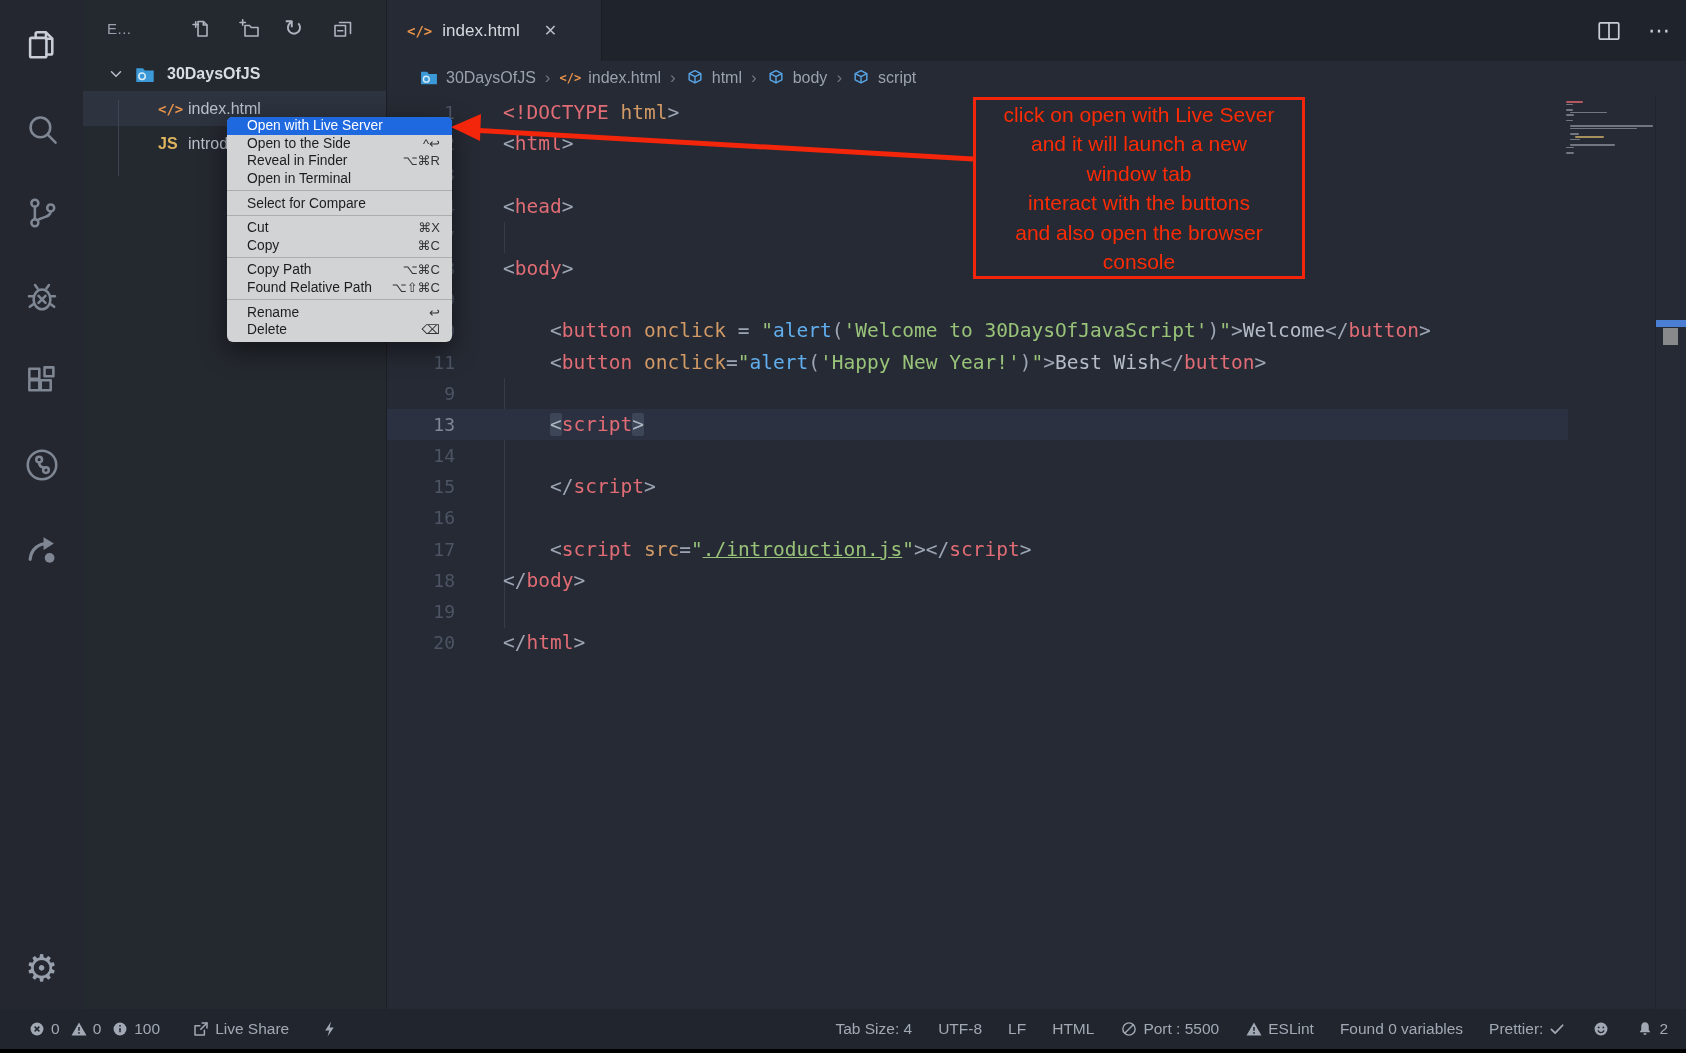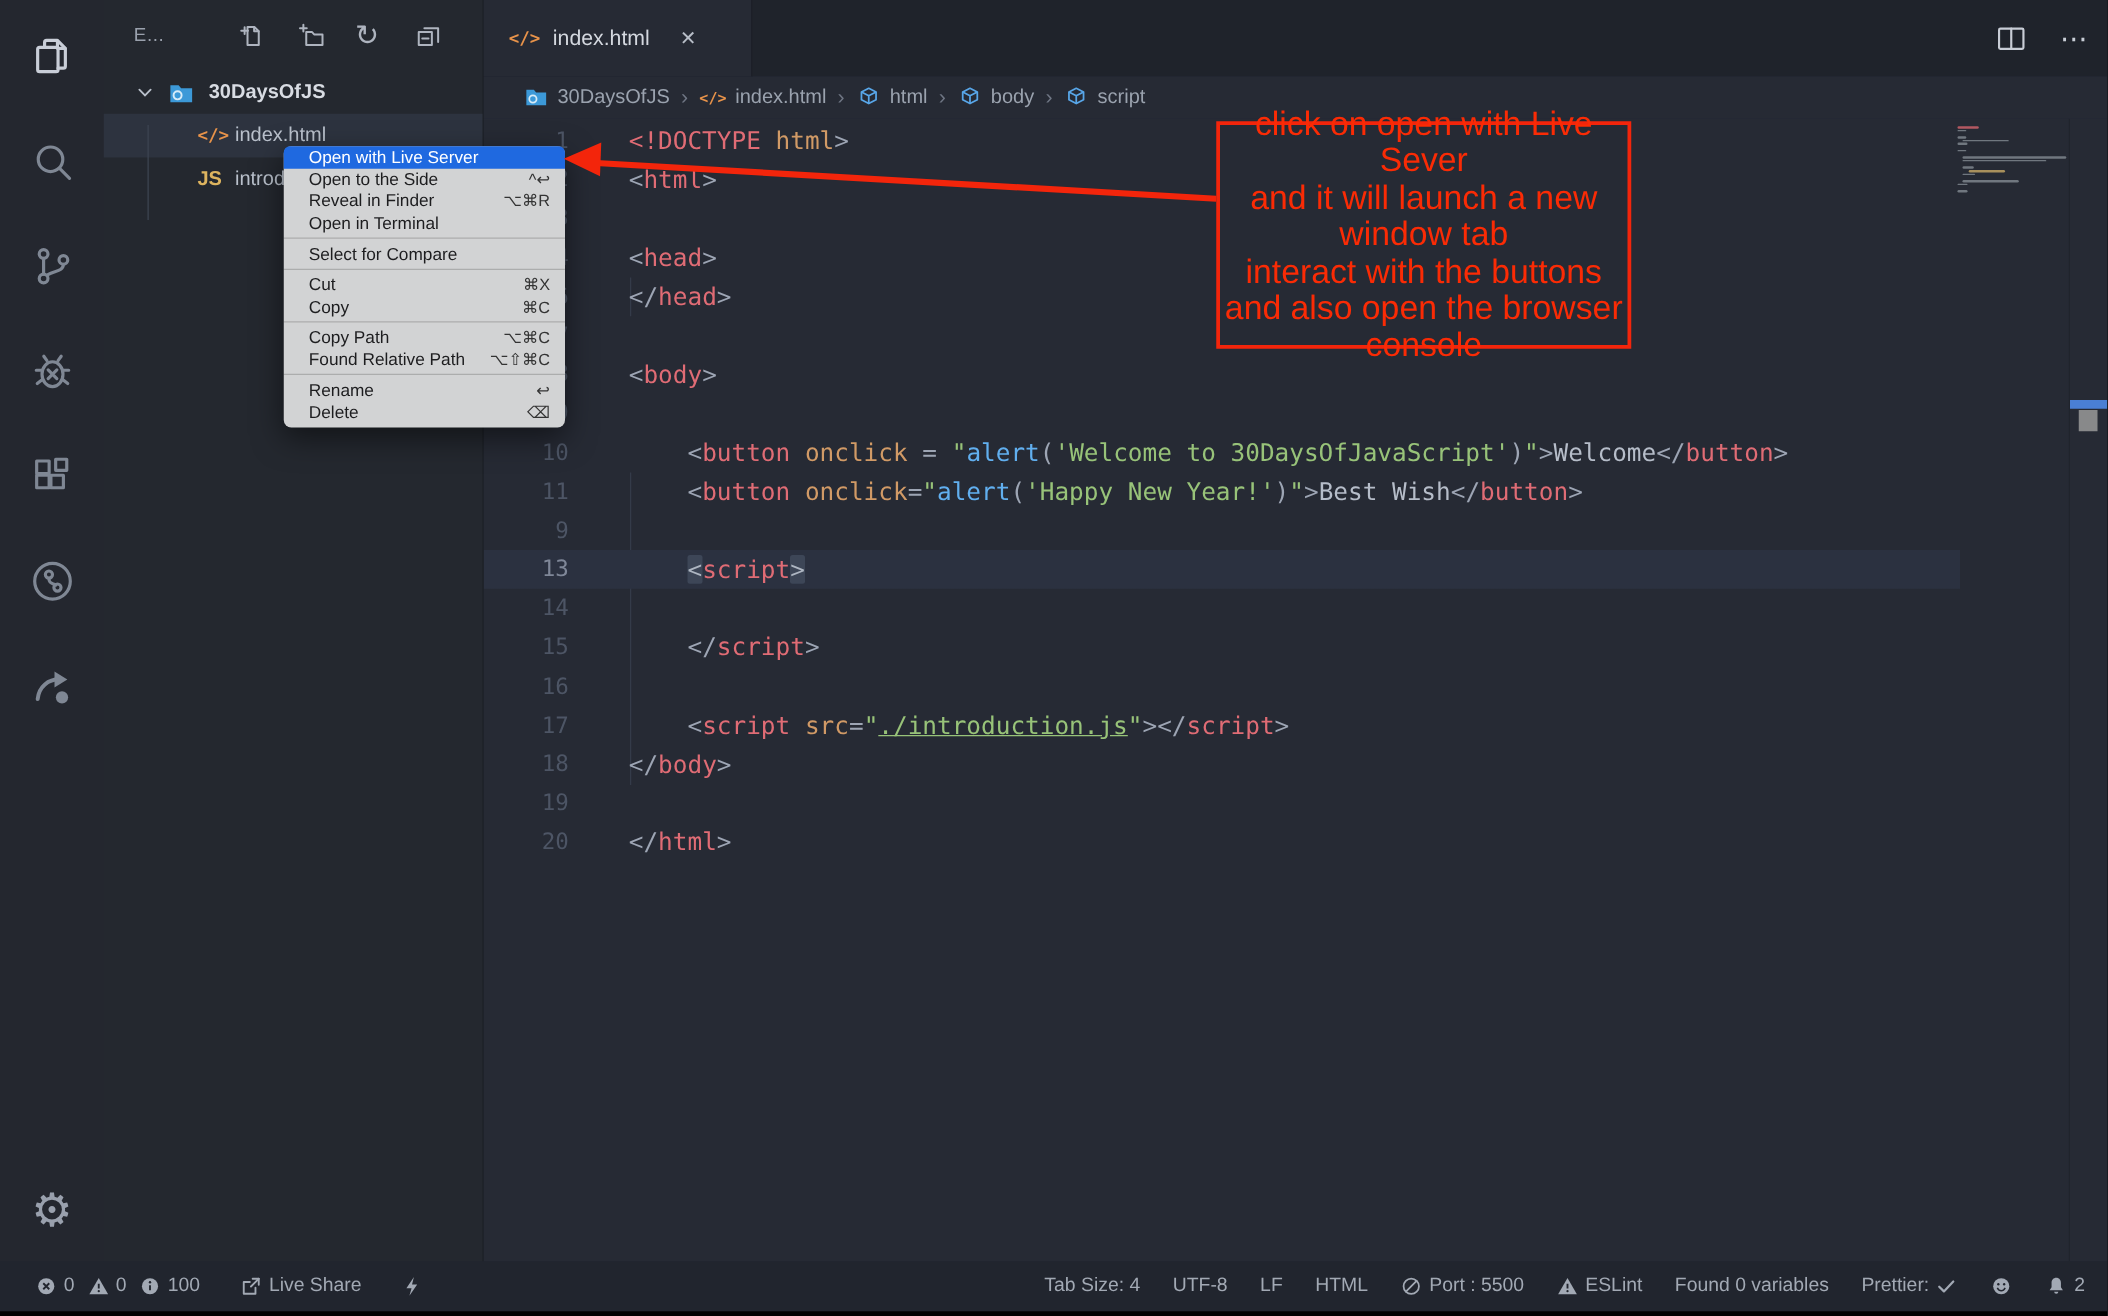--- a/index.html
+++ b/index.html
@@ -62,21 +62,21 @@
   #ovr-blue{ position:absolute; top:225px; right:0; width:30px; height:7px; background:#4a7fd4;}
   #ovr-handle{ position:absolute; top:233px; right:8px; width:15px; height:17px; background:#9a9a9a; opacity:.85;}
   #ovr-line{ position:absolute; top:0; bottom:0; right:30px; width:1px; background:#20242c;}
   
   #ctx-menu{ position:absolute; left:227px; top:117px; width:225px; background:#d2d3d4; border-radius:6px; box-shadow:0 8px 24px rgba(0,0,0,.5); z-index:80; padding-bottom:3px; font-size:13.8px; color:#1d1d1f;}
   .mi{ height:17.6px; display:flex; align-items:center; padding:0 12px 0 20px; cursor:pointer;}
   .mi .sc{ margin-left:auto; color:#333; font-size:13px;}
   .mi.hl{ background:#1f69e0; color:#fff; border-radius:5px 5px 0 0;}
   .msep{ height:1px; background:rgba(0,0,0,.18); margin:3px 0;}
   
-  #annot{ position:absolute; left:973px; top:97px; width:332px; height:182px; border:3px solid #f3250b; z-index:65; display:flex; flex-direction:column; justify-content:center; align-items:center; color:#fa2b05; font-size:27px; line-height:29.5px; text-align:center;}
+  #annot{ position:absolute; left:973px; top:97px; width:332px; height:182px; border:3px solid #f3250b; z-index:65; display:flex; flex-direction:column; justify-content:center; align-items:center; color:#fa2b05; font-size:21px; line-height:29.5px; text-align:center;}
   #arrow-svg{ position:absolute; inset:0; z-index:90; pointer-events:none;}
   
   #status-bar{ position:absolute; left:0; right:0; top:1009px; height:40px; background:#21252e; display:flex; align-items:center; color:#a2a9b4; font-size:15.5px;}
   #status-bar .grp{ display:flex; align-items:center; gap:5px; cursor:pointer;}
   #sb-left{ display:flex; align-items:center; gap:10px; padding-left:28px;}
   #sb-right{ margin-left:auto; display:flex; align-items:center; gap:26px; padding-right:18px;}
   .sb-ic{ width:18px; height:18px; display:flex;}
   .sb-ic svg{ width:18px; height:18px;}
   #black-strip{ position:absolute; left:0; right:0; bottom:0; height:4px; background:#000;}
 </style>
@@ -289,21 +289,20 @@
           </span>
         </div>
       <div id="code-area">
         <div class="iguide" style="top:127px;height:31px;"></div>
         <div class="iguide" style="top:283px;height:250px;"></div>
         <div id="code-lines">
             <div class="cl"><span class="gut">1</span><span class="ctext"><span class="tk-tag">&lt;!DOCTYPE</span><span class="tk-plain"> </span><span class="tk-attr">html</span><span class="tk-pun">&gt;</span></span></div>
             <div class="cl"><span class="gut">2</span><span class="ctext"><span class="tk-pun">&lt;</span><span class="tk-tag">html</span><span class="tk-pun">&gt;</span></span></div>
             <div class="cl"><span class="gut">3</span><span class="ctext"></span></div>
             <div class="cl"><span class="gut">4</span><span class="ctext"><span class="tk-pun">&lt;</span><span class="tk-tag">head</span><span class="tk-pun">&gt;</span></span></div>
-            <div class="cl"><span class="gut">6</span><span class="ctext"><span class="tk-pun">&lt;/</span><span class="tk-tag">head</span><span class="tk-pun">&gt;</span></span></div>
             <div class="cl"><span class="gut">7</span><span class="ctext"></span></div>
             <div class="cl"><span class="gut">8</span><span class="ctext"><span class="tk-pun">&lt;</span><span class="tk-tag">body</span><span class="tk-pun">&gt;</span></span></div>
             <div class="cl"><span class="gut">9</span><span class="ctext"></span></div>
             <div class="cl"><span class="gut">10</span><span class="ctext"><span class="tk-plain">    </span><span class="tk-pun">&lt;</span><span class="tk-tag">button</span><span class="tk-plain"> </span><span class="tk-attr">onclick</span><span class="tk-plain"> </span><span class="tk-pun">=</span><span class="tk-plain"> </span><span class="tk-str">"</span><span class="tk-fn">alert</span><span class="tk-pun">(</span><span class="tk-str">'Welcome to 30DaysOfJavaScript'</span><span class="tk-pun">)</span><span class="tk-str">"</span><span class="tk-pun">&gt;</span><span class="tk-plain">Welcome</span><span class="tk-pun">&lt;/</span><span class="tk-tag">button</span><span class="tk-pun">&gt;</span></span></div>
             <div class="cl"><span class="gut">11</span><span class="ctext"><span class="tk-plain">    </span><span class="tk-pun">&lt;</span><span class="tk-tag">button</span><span class="tk-plain"> </span><span class="tk-attr">onclick</span><span class="tk-pun">=</span><span class="tk-str">"</span><span class="tk-fn">alert</span><span class="tk-pun">(</span><span class="tk-str">'Happy New Year!'</span><span class="tk-pun">)</span><span class="tk-str">"</span><span class="tk-pun">&gt;</span><span class="tk-plain">Best Wish</span><span class="tk-pun">&lt;/</span><span class="tk-tag">button</span><span class="tk-pun">&gt;</span></span></div>
             <div class="cl"><span class="gut">9</span><span class="ctext"></span></div>
             <div class="cl current"><span class="gut">13</span><span class="ctext"><span class="tk-plain">    </span><span class="tk-punhl">&lt;</span><span class="tk-tag">script</span><span class="tk-punhl">&gt;</span></span></div>
             <div class="cl"><span class="gut">14</span></div>
             <div class="cl"><span class="gut">15</span><span class="ctext"><span class="tk-plain">    </span><span class="tk-pun">&lt;/</span><span class="tk-tag">script</span><span class="tk-pun">&gt;</span></span></div>
             <div class="cl"><span class="gut">16</span><span class="ctext"></span></div>

